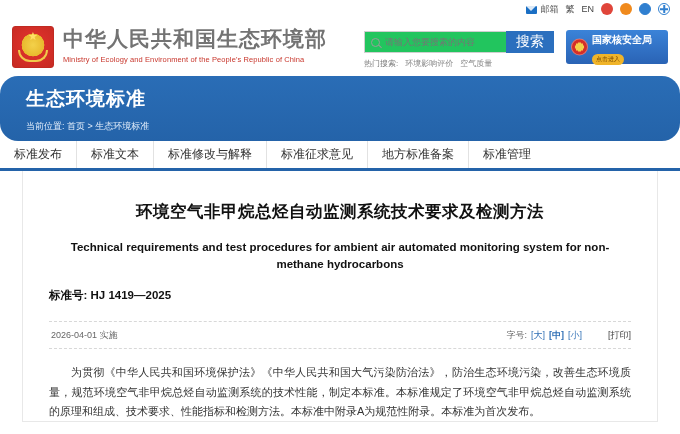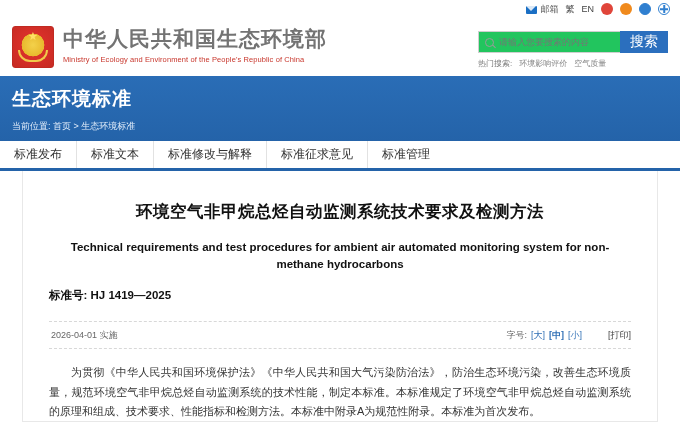--- a/index.html
+++ b/index.html
@@ -135,21 +135,21 @@
   }
   .banner-btn .bb-t1{ font-size:10px; font-weight:bold; line-height:1.1; }
   .banner-btn .bb-t2{
     font-size:6px; background:#f0b429; color:#7a4a00; border-radius:6px;
     padding:1px 4px; margin-top:2px; display:inline-block;
   }
 
   
   .band {
     background: linear-gradient(#2a6db6, #2463a9);
-    color:#fff; padding: 10px 14px 8px 12px;
+    color:#fff; padding: 10px 14px 8px 26px; border-radius: 18px;
   }
   .band h1 { margin:0; font-size:19px; font-weight:bold; letter-spacing:1px; }
   .crumb { margin-top:8px; font-size:9px; color:#e3eefb; }
   .crumb a { color:#e3eefb; text-decoration:none; }
 
   
   .nav {
     height:30px; background:#fff; border-bottom:3px solid #2463a9;
     display:flex; align-items:center; font-size:12px; color:#333;
   }
@@ -221,38 +221,46 @@
         </div>
         <button class="search-btn">搜索</button>
       </div>
       <div class="hot">
         <span class="hw">热门搜索:</span>
         <span>环境影响评价</span>
         <span>空气质量</span>
       </div>
     </div>
 
+    <div class="banner-btn">
+      <span class="bb-emblem"></span>
+      <span>
+        <span class="bb-t1">国家核安全局</span><br>
+        <span class="bb-t2">点击进入</span>
+      </span>
+    </div>
   </div>
 </div>
 
 <div class="band">
   <h1>生态环境标准</h1>
   <div class="crumb">
     <span>当前位置:</span>
     <a href="#">首页</a>
     <span>&gt;</span>
     <span>生态环境标准</span>
   </div>
 </div>
 
 <div class="nav">
   <div class="nv">标准发布</div>
   <div class="nv">标准文本</div>
   <div class="nv">标准修改与解释</div>
   <div class="nv">标准征求意见</div>
+  <div class="nv">地方标准备案</div>
   <div class="nv">标准管理</div>
 </div>
 
 <div class="doc">
   <div class="doc-title">环境空气非甲烷总烃自动监测系统技术要求及检测方法</div>
   <div class="doc-title-en">Technical requirements and test procedures for ambient air automated monitoring system for non-methane hydrocarbons</div>
   <div class="doc-no">标准号: HJ 1419—2025</div>
 
   <div class="meta">
     <span class="left">2026-04-01 实施</span>

